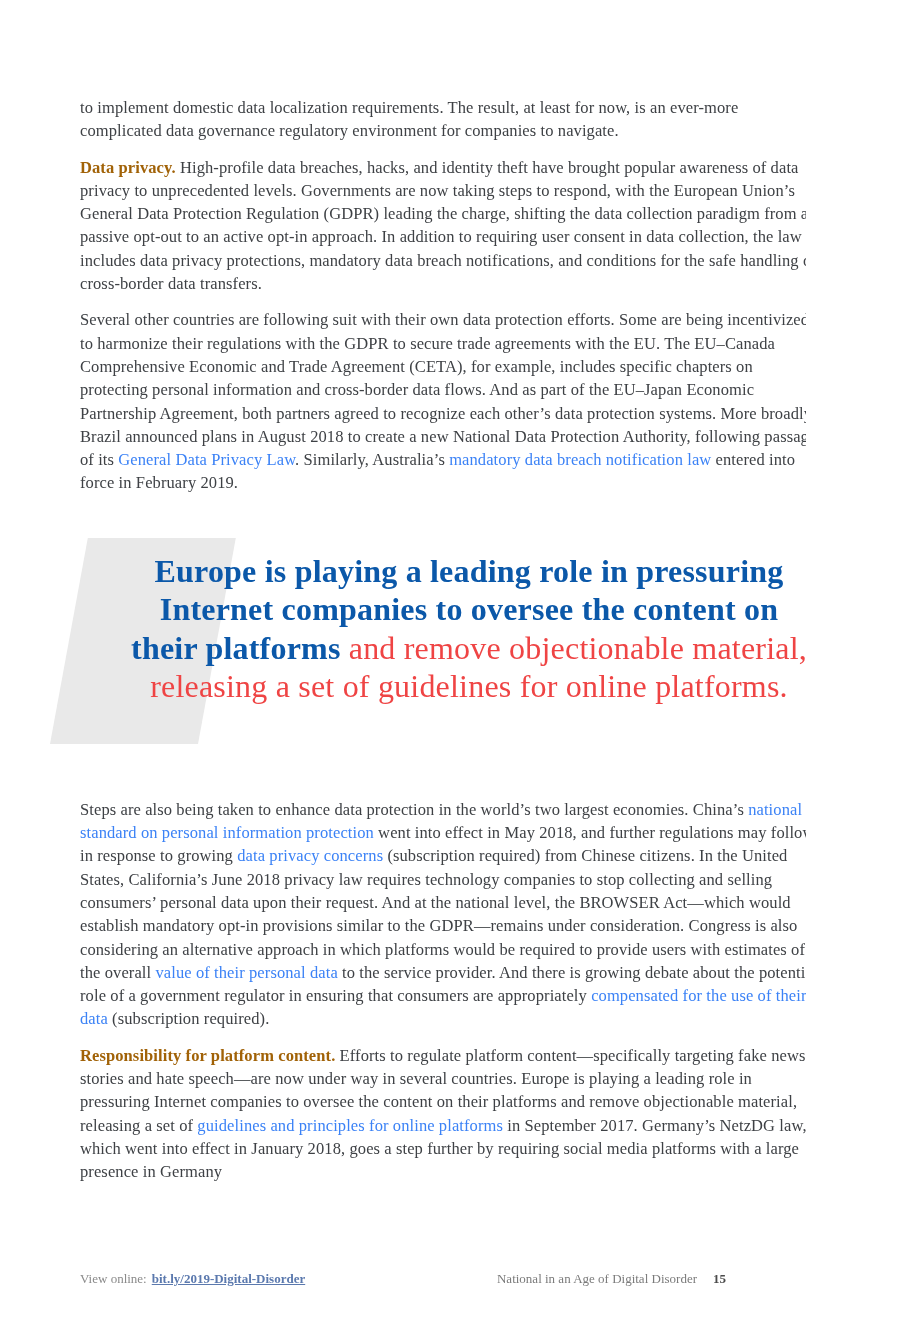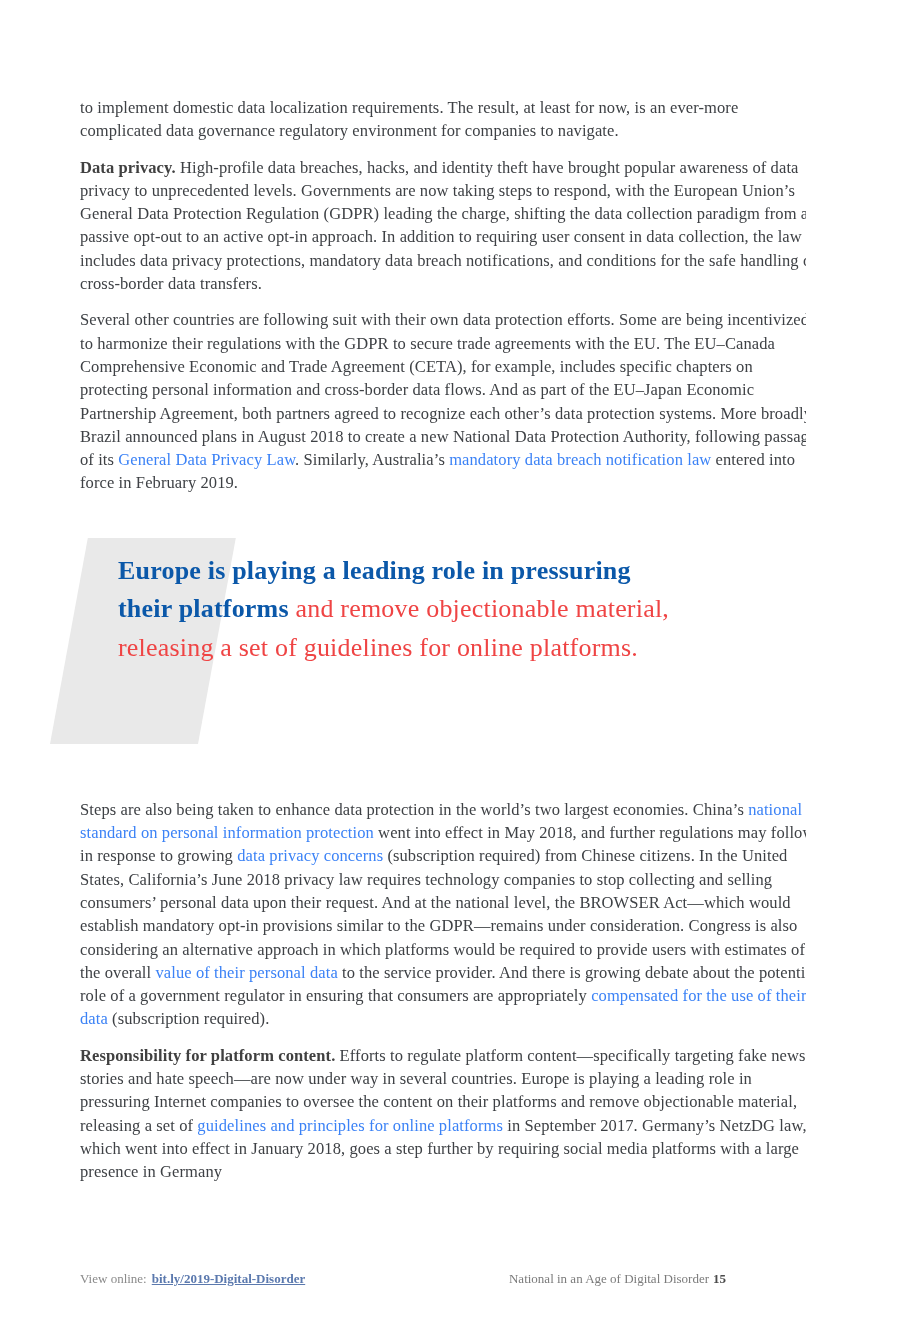--- a/index.html
+++ b/index.html
@@ -17,44 +17,45 @@
     left: 80px;
     top: 96px;
     width: 740px;
   }
   p.para {
     font-size: 16.5px;
     line-height: 23.3px;
     letter-spacing: 0.1px;
     margin: 0 0 13px 0;
   }
-  .lead-in { color: #404040; font-weight: bold; }
+  .lead-in { color: #a16207; font-weight: bold; }
   .inline-link { color: #3b82f6; text-decoration: none; cursor: pointer; }
   .quote-wrap {
     position: relative;
     height: 206px;
     margin: 43px 0 54px 0;
   }
   .quote-shape {
     position: absolute;
     left: -30px;
     top: 0;
     width: 148px;
     height: 206px;
     background: #e9e9e9;
     transform: skewX(-10.4deg);
     transform-origin: left bottom;
   }
   .quote-text {
     position: relative;
     margin-left: 38px;
     padding-top: 14px;
-    font-size: 26px;
+    font-size: 32px;
     line-height: 38.5px;
     letter-spacing: 0.2px;
+    text-align: center;
   }
   .quote-line { white-space: nowrap; }
   .q-bold  { color: #0b58a9; font-weight: bold; }
   .q-light { color: #ef4444; font-weight: normal; }
   .footer {
     position: absolute;
     left: 80px;
     right: 80px;
     top: 1271px;
     display: flex;
@@ -65,35 +66,36 @@
   }
   .footer-left { color: #8a8a8a; }
   .footer-link {
     color: #5b79ae;
     font-weight: bold;
     text-decoration: underline;
     margin-left: 5px;
     cursor: pointer;
   }
   .footer-right { color: #7b7b7b; }
-  .page-number { color: #4b4b4b; font-weight: bold; margin-left: 4px; }
+  .page-number { color: #4b4b4b; font-weight: bold; margin-left: 16px; }
 </style>
 </head>
 <body>
 
 <div class="page">
   <div class="content">
     <p class="para"><span>to implement domestic data localization requirements. The result, at least for now, is an ever-more complicated data governance regulatory environment for companies to navigate.</span></p>
     <p class="para"><strong class="lead-in">Data privacy. </strong><span>High-profile data breaches, hacks, and identity theft have brought popular awareness of data privacy to unprecedented levels. Governments are now taking steps to respond, with the European Union’s General Data Protection Regulation (GDPR) leading the charge, shifting the data collection paradigm from a passive opt-out to an active opt-in approach. In addition to requiring user consent in data collection, the law includes data privacy protections, mandatory data breach notifications, and conditions for the safe handling of cross-border data transfers.</span></p>
     <p class="para"><span>Several other countries are following suit with their own data protection efforts. Some are being incentivized to harmonize their regulations with the GDPR to secure trade agreements with the EU. The EU–Canada Comprehensive Economic and Trade Agreement (CETA), for example, includes specific chapters on protecting personal information and cross-border data flows. And as part of the EU–Japan Economic Partnership Agreement, both partners agreed to recognize each other’s data protection systems. More broadly, Brazil announced plans in August 2018 to create a new National Data Protection Authority, following passage of its </span><a class="inline-link" href="#">General Data Privacy Law</a><span>. Similarly, Australia’s </span><a class="inline-link" href="#">mandatory data breach notification law</a><span> entered into force in February 2019.</span></p>
 
     <div class="quote-wrap">
       <div class="quote-shape"></div>
       <div class="quote-text">
           <div class="quote-line"><strong class="q-bold">Europe is playing a leading role in pressuring</strong></div>
+          <div class="quote-line"><strong class="q-bold">Internet  companies to oversee the content on</strong></div>
           <div class="quote-line"><strong class="q-bold">their platforms</strong><span class="q-light"> and remove objectionable material,</span></div>
           <div class="quote-line"><span class="q-light">releasing a set of guidelines for online platforms.</span></div>
         </div>
     </div>
 
     <p class="para"><span>Steps are also being taken to enhance data protection in the world’s two largest economies. China’s </span><a class="inline-link" href="#">national standard on personal information protection</a><span> went into effect in May 2018, and further regulations may follow in response to growing </span><a class="inline-link" href="#">data privacy concerns</a><span> (subscription required) from Chinese citizens. In the United States, California’s June 2018 privacy law requires technology companies to stop collecting and selling consumers’ personal data upon their request. And at the national level, the BROWSER Act—which would establish mandatory opt-in provisions similar to the GDPR—remains under consideration. Congress is also considering an alternative approach in which platforms would be required to provide users with estimates of the overall </span><a class="inline-link" href="#">value of their personal data</a><span> to the service provider. And there is growing debate about the potential role of a government regulator in ensuring that consumers are appropriately </span><a class="inline-link" href="#">compensated for the use of their data</a><span> (subscription required).</span></p>
     <p class="para"><strong class="lead-in">Responsibility for platform content. </strong><span>Efforts to regulate platform content—specifically targeting fake news stories and hate speech—are now under way in several countries. Europe is playing a leading role in pressuring Internet companies to oversee the content on their platforms and remove objectionable material, releasing a set of </span><a class="inline-link" href="#">guidelines and principles for online platforms</a><span> in September 2017. Germany’s NetzDG law, which went into effect in January 2018, goes a step further by requiring social media platforms with a large presence in Germany</span></p>
   </div>
 
   <div class="footer">

